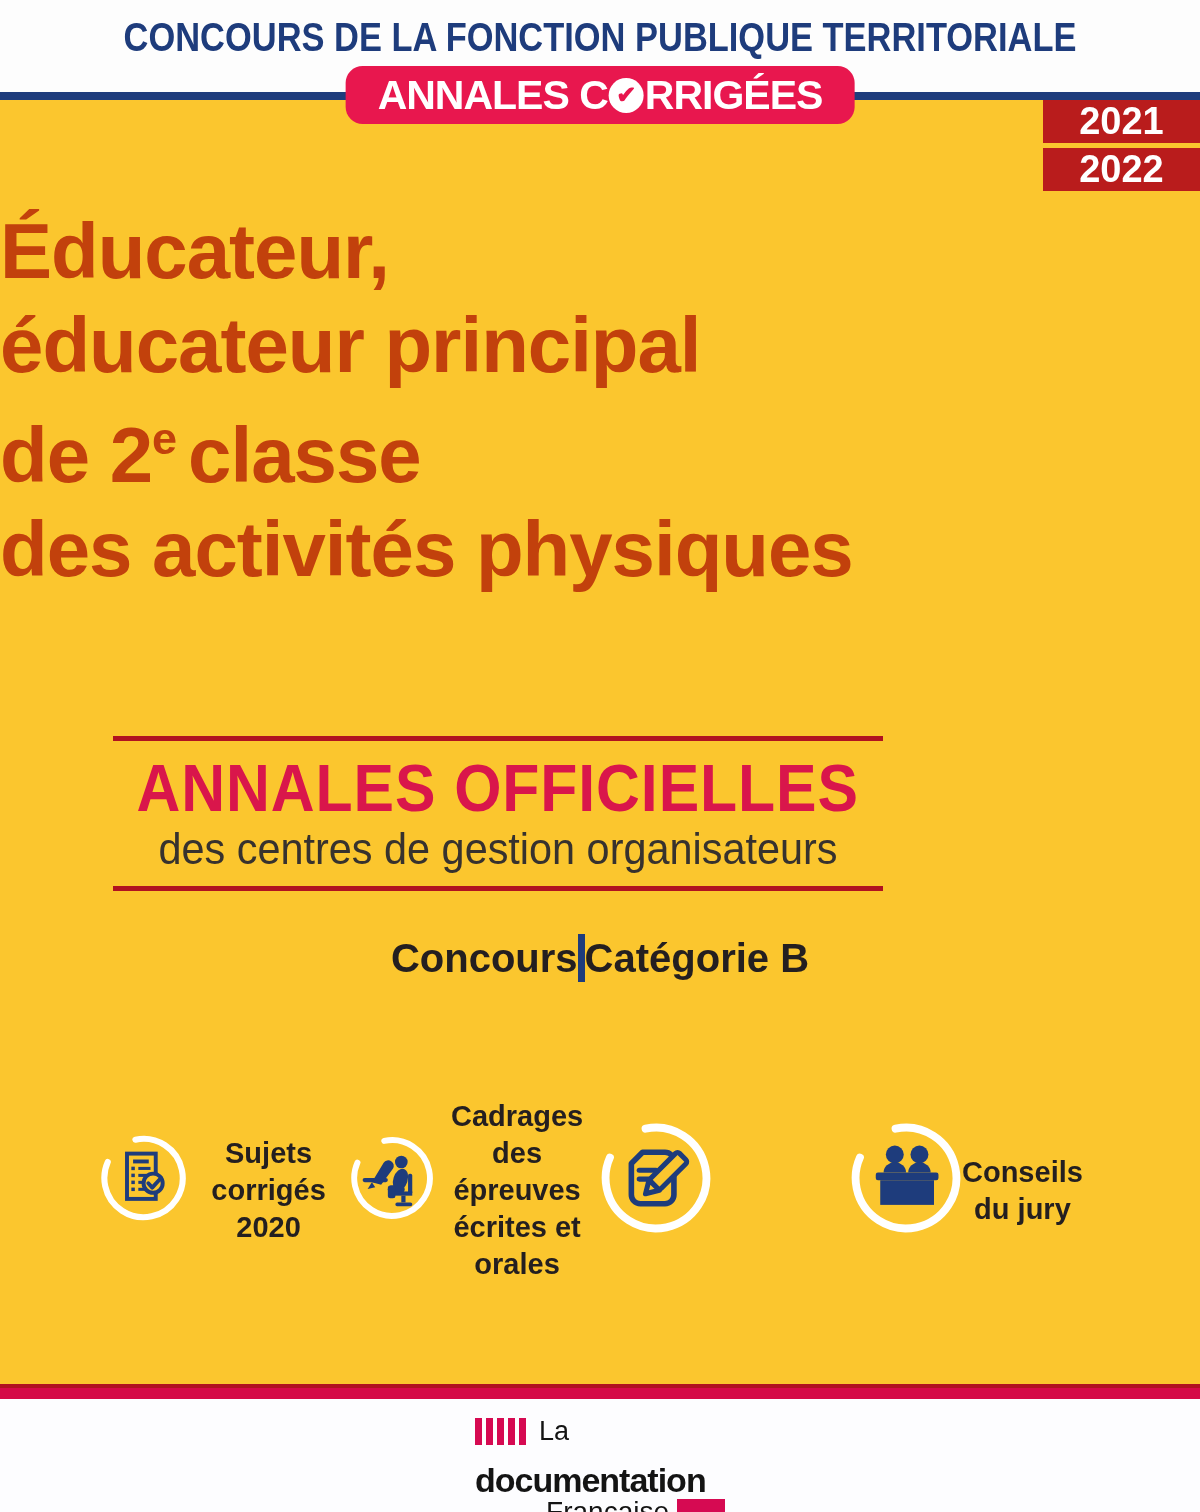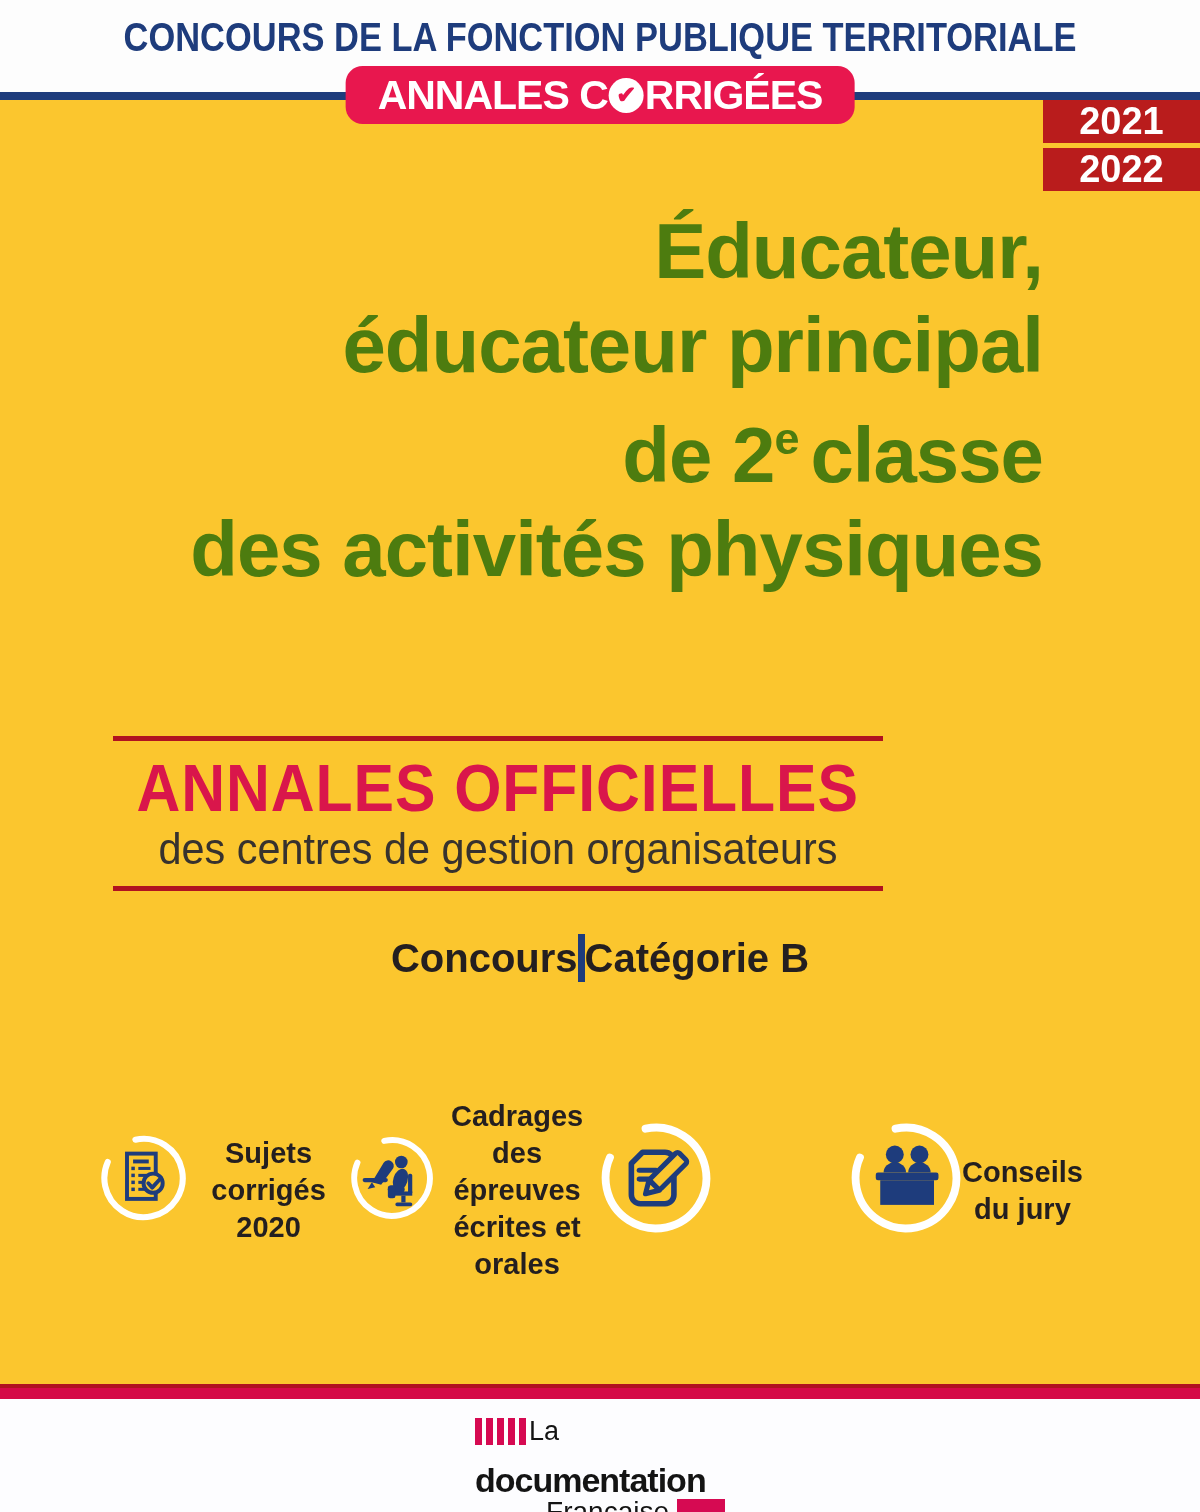--- a/index.html
+++ b/index.html
@@ -39,22 +39,22 @@
   
   .years{position:absolute;right:0;top:100px;z-index:4;}
   .year{
     width:157px;height:43px;background:#b91c1c;color:#fff;
     display:flex;align-items:center;justify-content:center;
     font-size:38px;font-weight:bold;margin-bottom:5px;letter-spacing:0;text-align:right;
   }
 
   
   .title-block{
-    position:absolute;left:0;top:204px;width:1043px;text-align:right;
-    color:#4d7c0f;font-weight:bold;font-size:78px;line-height:94px;letter-spacing:-1px;
+    position:absolute;left:0;top:204px;width:1043px;text-align:left;
+    color:#c2410c;font-weight:bold;font-size:78px;line-height:94px;letter-spacing:-1px;
   }
   .t-sup{font-size:45px;vertical-align:28px;margin-right:12px;}
 
   
   .annales-block{position:absolute;left:0;top:736px;width:996px;text-align:center;}
   .rule{width:770px;height:5px;background:#b01220;margin:0 auto;}
   .annales-heading{
     display:inline-block;margin-top:14px;
     font-size:66px;font-weight:bold;color:#d9164b;letter-spacing:1px;
     transform:scaleX(.92);transform-origin:50% 50%;white-space:nowrap;line-height:1.0;
@@ -84,21 +84,21 @@
     margin-top:26px;text-align:center;color:#241f20;
     font-size:29px;font-weight:bold;line-height:37px;
   }
 
   
   .publisher{
     position:absolute;left:0;top:1418px;width:1200px;
     display:flex;flex-direction:column;align-items:center;color:#141414;
   }
   .publisher .inner{width:250px;}
-  .pub-row1{display:flex;align-items:center;}
+  .pub-row1{display:flex;align-items:center;gap:10px;}
   .pub-stripes{
     width:54px;height:27px;display:inline-block;
     background:repeating-linear-gradient(90deg,#d60a52 0 7px,#fff 7px 11px);
   }
   .pub-la{font-size:27px;line-height:27px;}
   .pub-doc{font-size:34px;font-weight:bold;line-height:34px;margin-top:18px;letter-spacing:-1px;}
   .pub-row3{display:flex;align-items:center;justify-content:flex-end;gap:8px;margin-top:1px;}
   .pub-fr{font-size:28px;line-height:28px;}
   .pub-square{width:48px;height:27px;background:#d60a52;display:inline-block;}
 </style>

